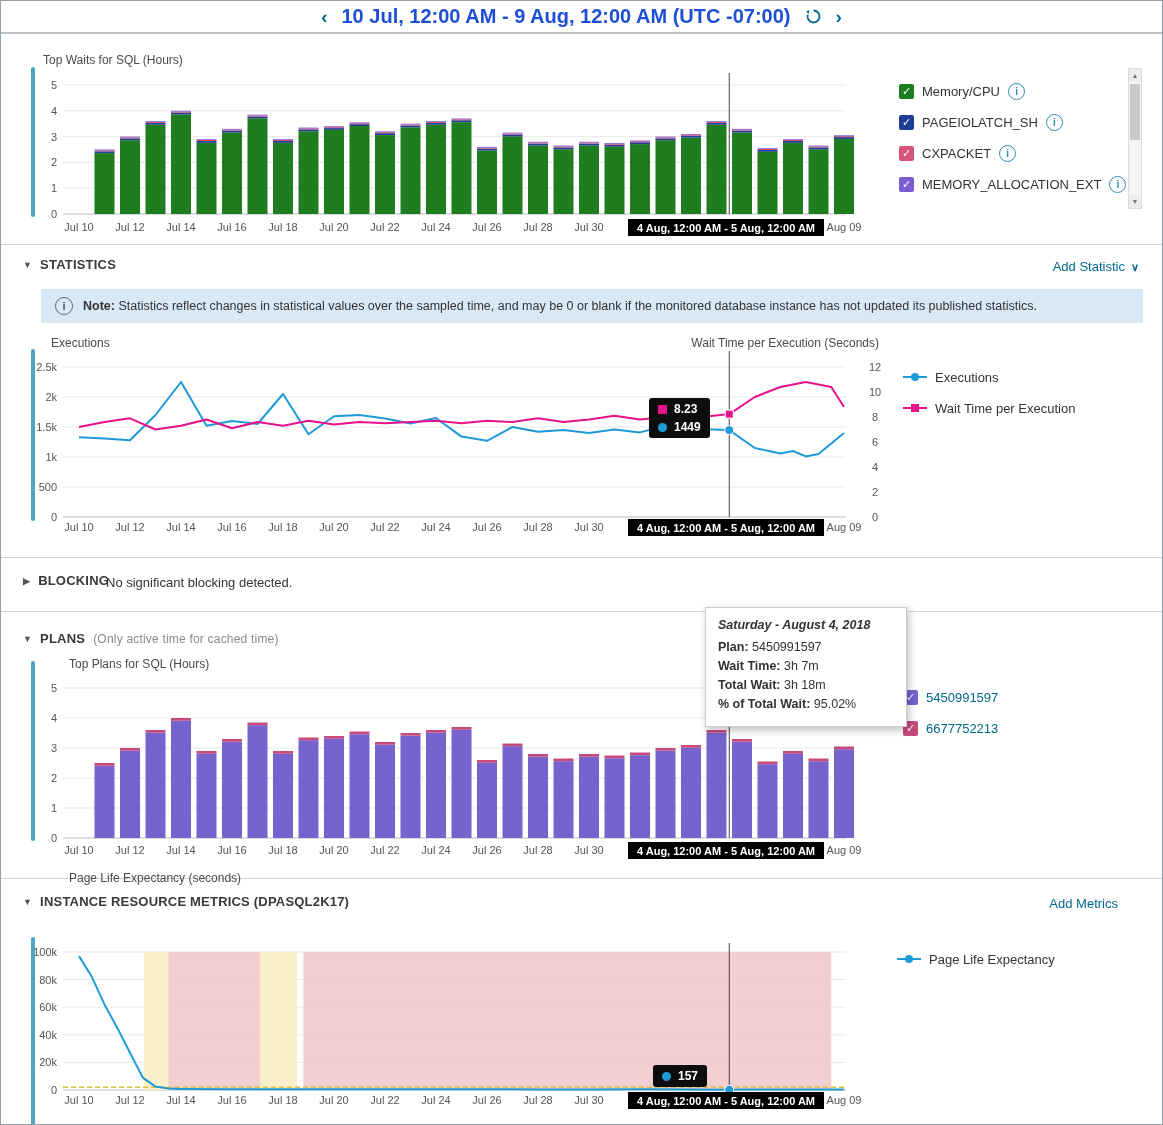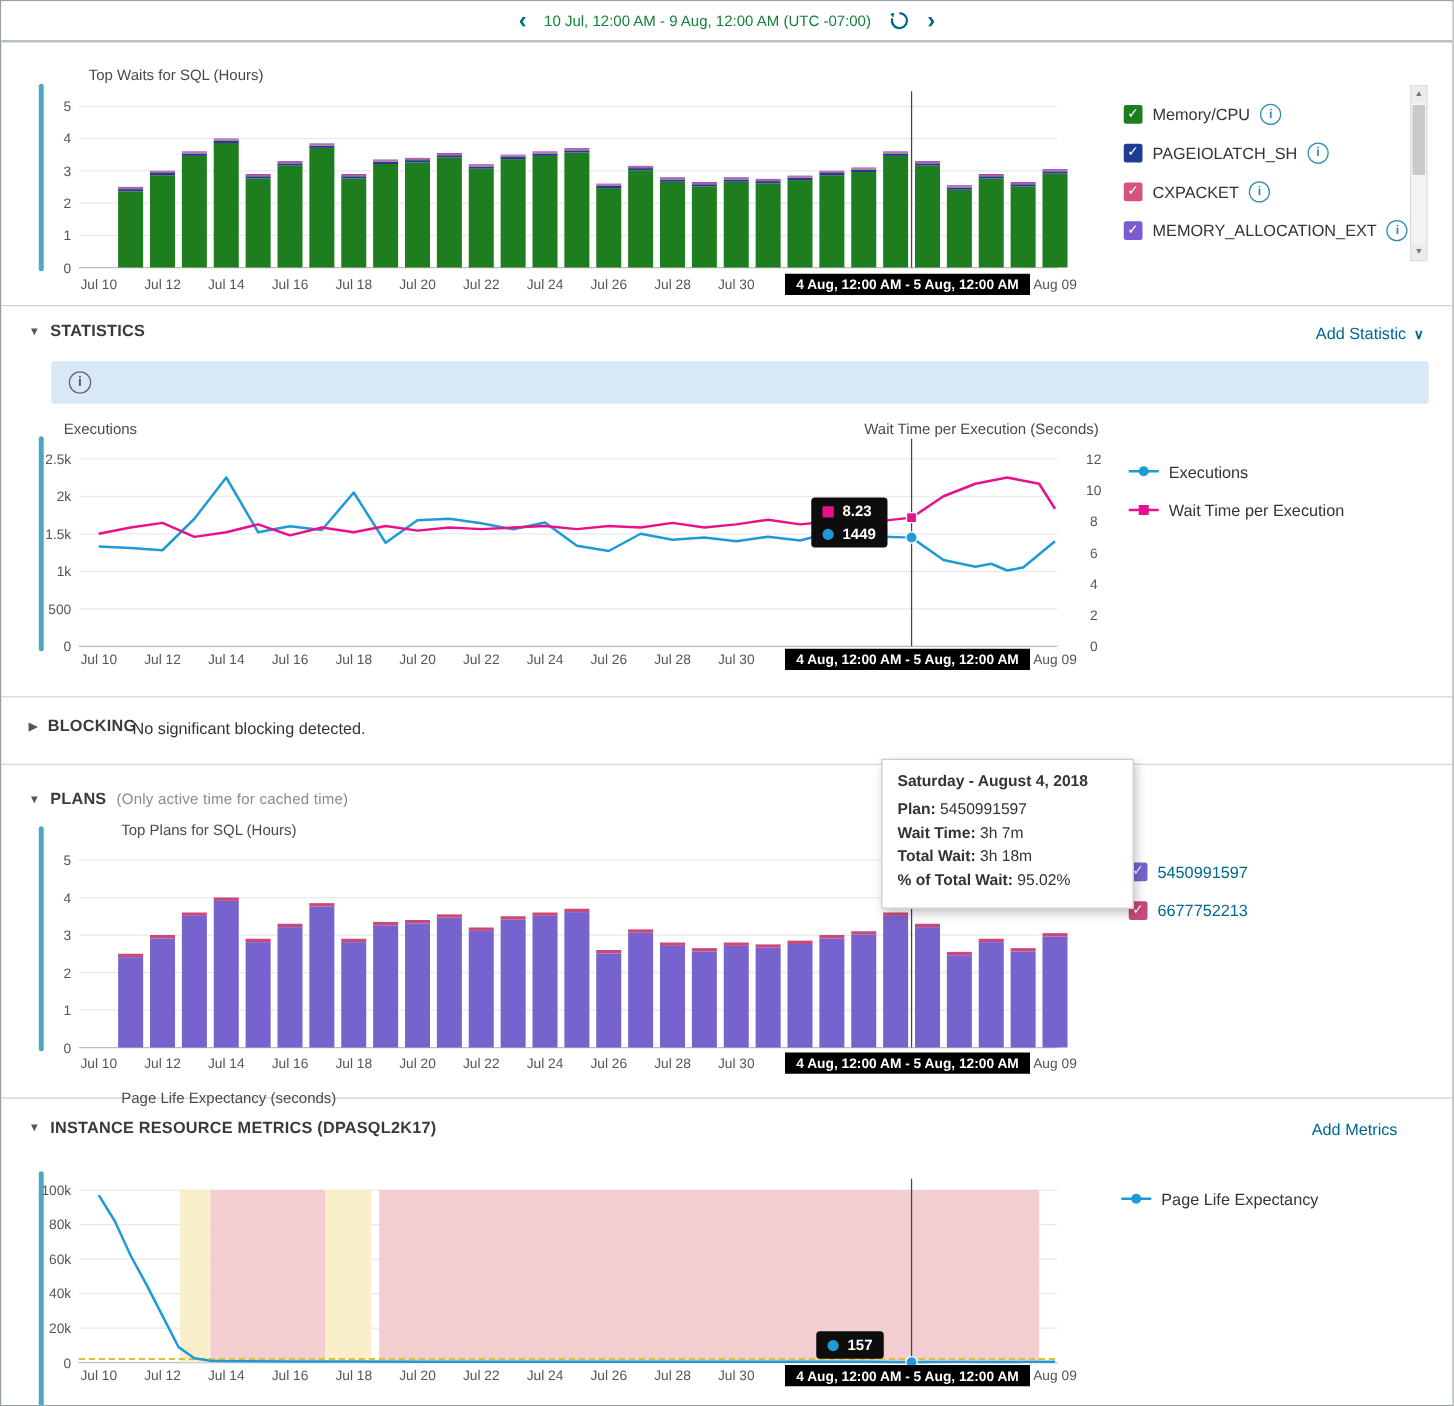--- a/index.html
+++ b/index.html
@@ -3,24 +3,24 @@
 <meta charset="utf-8">
 <style>
   html,body{margin:0;padding:0;background:#e9e9e9;}
   .page{position:relative;width:1163px;height:1125px;background:#ffffff;
         font-family:"Liberation Sans",sans-serif;overflow:hidden;
         border:1px solid #98a0a6;box-sizing:border-box;}
   
   .topnav{position:absolute;top:0;left:0;right:0;height:31px;display:flex;align-items:center;
           justify-content:center;gap:14px;border-bottom:2px solid #b9c0c6;background:#fff;}
   .chev{color:#00688e;font-size:19px;font-weight:bold;line-height:1;cursor:pointer;}
-  .daterange{color:#15803d;font-size:12px;font-weight:normal;}
+  .daterange{color:#1d4ed8;font-size:20px;font-weight:bold;}
   .refresh{display:inline-flex;align-items:center;cursor:pointer;}
   
-  .chart-title{position:absolute;font-size:12px;color:#4a4a4a;margin-left:28px;}
+  .chart-title{position:absolute;font-size:12px;color:#4a4a4a;}
   .sec-head{position:absolute;font-size:13px;font-weight:bold;color:#3a3a3a;display:flex;
             align-items:center;gap:8px;cursor:pointer;letter-spacing:.2px;}
   .tri{font-size:9px;color:#555;}
   .sec-sub{font-weight:normal;color:#8a8a8a;font-size:12px;}
   .sec-msg{position:absolute;font-size:13px;color:#333;}
   .action{position:absolute;color:#00688e;font-size:13px;cursor:pointer;display:flex;gap:6px;
           align-items:flex-end;}
   .caret-sm{font-size:11px;font-weight:bold;color:#00688e;}
   .hr{position:absolute;left:0;width:100%;height:1px;background:#d2d2d2;}
   
@@ -56,21 +56,21 @@
   .sb-down{position:absolute;bottom:0;left:0;right:0;}
   
   .btooltip{position:absolute;background:#0d0d0d;border-radius:3px;color:#fff;padding:4px 9px;
             display:flex;flex-direction:column;gap:4px;z-index:5;}
   .bt-row{display:flex;align-items:center;gap:7px;font-size:12px;font-weight:bold;}
   .bt-dot{width:9px;height:9px;border-radius:50%;}
   .bt-sq{width:9px;height:9px;}
   
   .wtooltip{position:absolute;left:704px;top:606px;width:176px;background:#fff;border:1px solid #ccc;
             box-shadow:2px 3px 8px rgba(0,0,0,.25);padding:10px 12px;z-index:6;font-size:12.5px;color:#333;}
-  .wt-title{font-weight:bold;margin-bottom:8px;}
+  .wt-title{font-weight:bold;margin-bottom:8px;font-style:italic;}
   .wt-row{margin:5px 0;}
   .wt-label{font-weight:bold;}
   svg{position:absolute;overflow:visible;}
   svg text{font-family:"Liberation Sans",sans-serif;}
 </style>
 </head>
 <body>
 
 <div class="page">
 
@@ -281,20 +281,21 @@
     <span class="tri">▼</span>
     <span>STATISTICS</span>
   </div>
   <div class="action" style="right:23px;top:258px">
     <span>Add Statistic</span>
     <span class="caret-sm">∨</span>
   </div>
 
   <div class="note">
     <span class="icircle">i</span>
+    <span><b>Note:</b> <span>Statistics reflect changes in statistical values over the sampled time, and may be 0 or blank if the monitored database instance has not updated its published statistics.</span></span>
   </div>
 
   <div class="axis-title" style="left:50px;top:335px">Executions</div>
   <div class="axis-title" style="right:283px;top:335px">Wait Time per Execution (Seconds)</div>
 
   <div class="vstrip" style="top:348px;height:172px"></div>
   <svg id="svg-stats" style="left:28px;top:350px" width="865" height="190">
       <line x1="34" y1="166" x2="817" y2="166" stroke="#bbbbbb" stroke-width="1"></line>
       <text x="28" y="170" text-anchor="end" font-size="11" fill="#555" font-weight="normal">0</text>
       <line x1="34" y1="136" x2="817" y2="136" stroke="#e9e9e9" stroke-width="1"></line>

